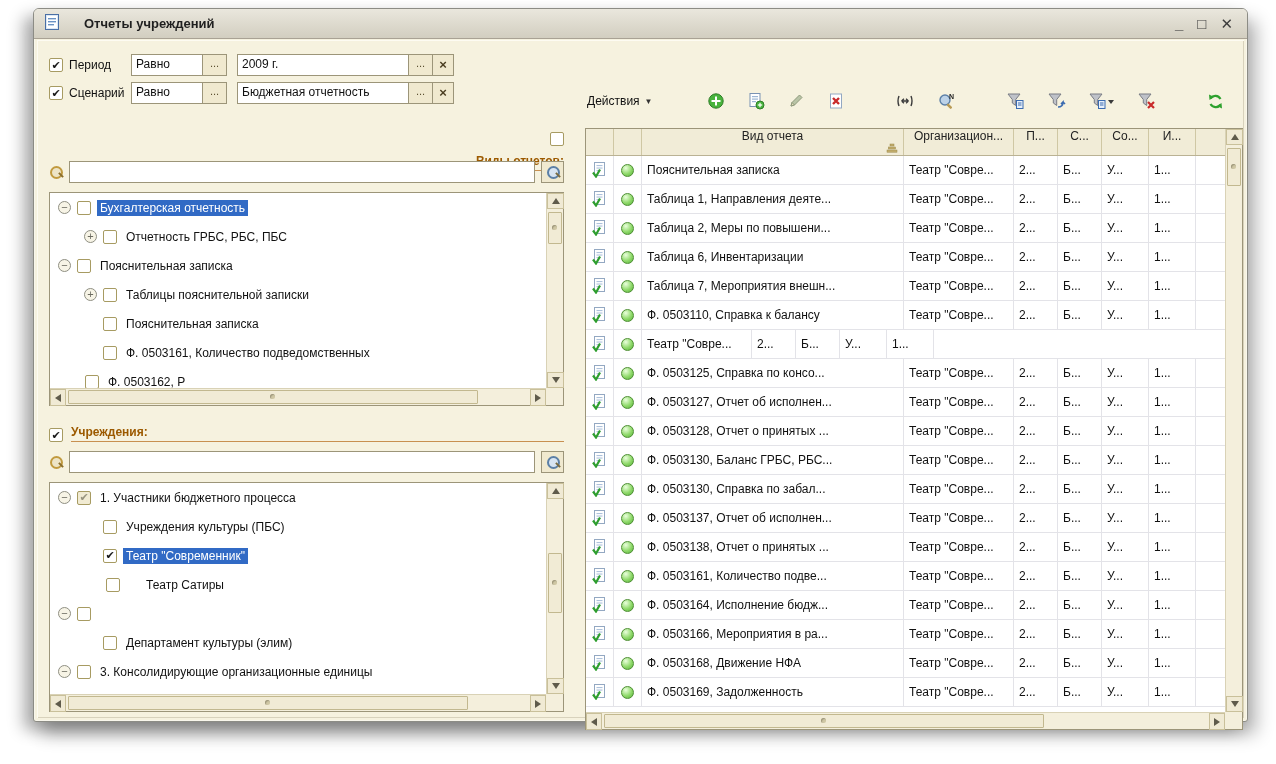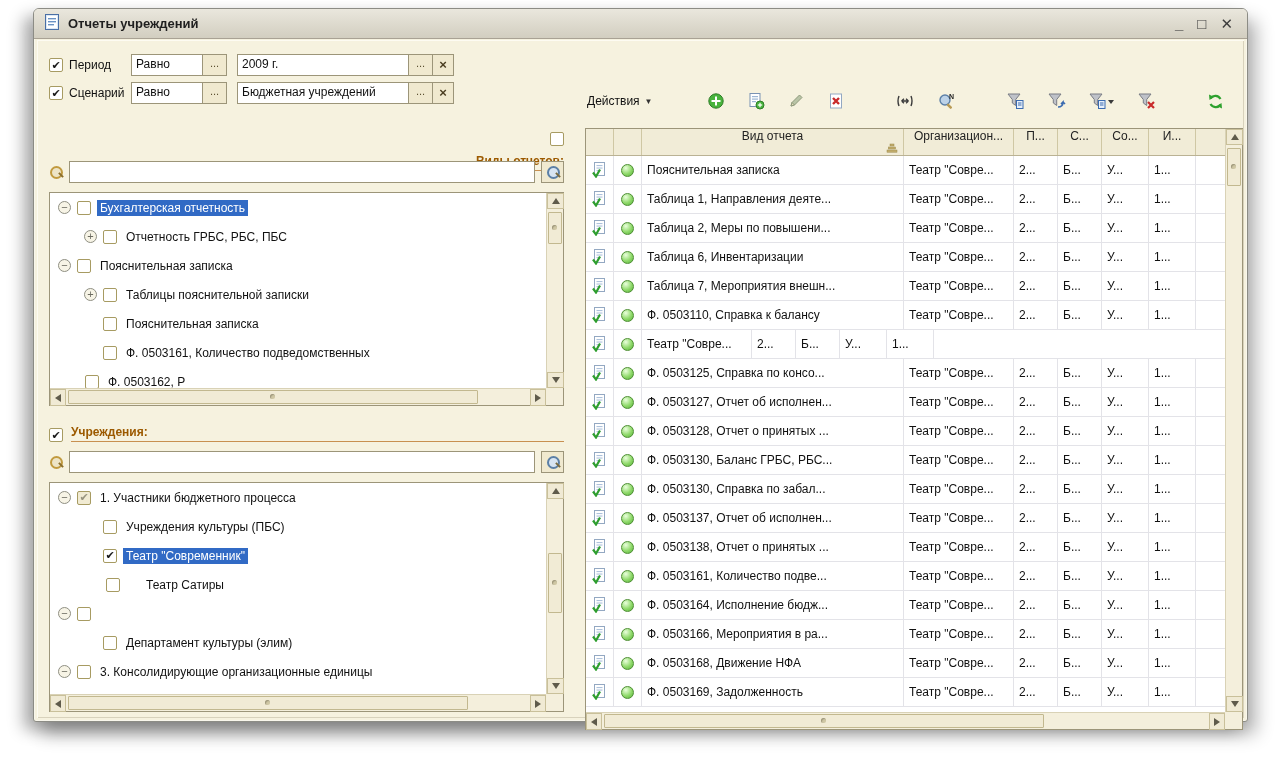--- a/index.html
+++ b/index.html
@@ -3,21 +3,21 @@
 <meta charset="utf-8">
 <style>
   html,body{margin:0;padding:0;width:1276px;height:764px;background:#ffffff;overflow:hidden;
     font-family:"Liberation Sans","DejaVu Sans",sans-serif;}
   *{box-sizing:border-box;}
   .window{position:absolute;left:33px;top:8px;width:1215px;height:714px;background:#F6F2DF;
     border:1px solid #8C8C85;border-radius:6px 6px 3px 3px;
     box-shadow:-10px 8px 16px rgba(0,0,0,.30), 8px 12px 18px rgba(0,0,0,.30), 0 0 0 1px rgba(255,255,255,.4) inset;}
   .titlebar{position:absolute;left:0;top:0;right:0;height:30px;border-radius:5px 5px 0 0;
     background:linear-gradient(#EAE7DD,#D2CEC0);border-bottom:1px solid #A9A294;
-    display:flex;align-items:center;padding:0 10px;gap:8px;}
+    display:flex;align-items:center;padding:0 10px;gap:24px;}
   .title-text{font-size:13px;font-weight:bold;color:#1f1f1f;flex:1;}
   .winbtns{display:flex;gap:14px;align-items:center;padding-right:4px;}
   .winbtn{font-size:15px;font-weight:bold;color:#3d3d3d;cursor:default;line-height:15px;}
   .client{position:absolute;left:3px;top:31px;right:3px;bottom:3px;background:#F6F2DF;
     box-shadow:inset 1px 1px 0 #fdfbf2, inset -1px -1px 0 #d8d2bc;}
 
   
   .filter-row{position:absolute;left:12px;display:flex;align-items:center;height:24px;font-size:12px;color:#111;}
   .cb{width:14px;height:14px;border:1px solid #A79B62;border-radius:2px;background:#fff;
     display:inline-flex;align-items:center;justify-content:center;font-size:11px;line-height:11px;color:#1a1a1a;flex:0 0 auto;}
@@ -136,21 +136,21 @@
       <span class="btn-dots">...</span>
       <span class="btn-x">×</span>
     </div>
 
     <div class="filter-row" style="top:41px;">
       <span class="cb">✔</span>
       <span class="flabel">Сценарий</span>
       <span class="field fld-cond">Равно</span>
       <span class="btn-dots">...</span>
       <span style="width:10px"></span>
-      <span class="field fld-val">Бюджетная учреждений</span>
+      <span class="field fld-val">Бюджетная отчетность</span>
       <span class="btn-dots">...</span>
       <span class="btn-x">×</span>
     </div>
 
     <div class="group-row" style="top:92px;flex-direction:column;">
       <span class="cb"></span>
       <span class="group-title">Виды отчетов:</span>
     </div>
     <div class="searchbar" style="top:120px;">
       <span class="mag"></span>

